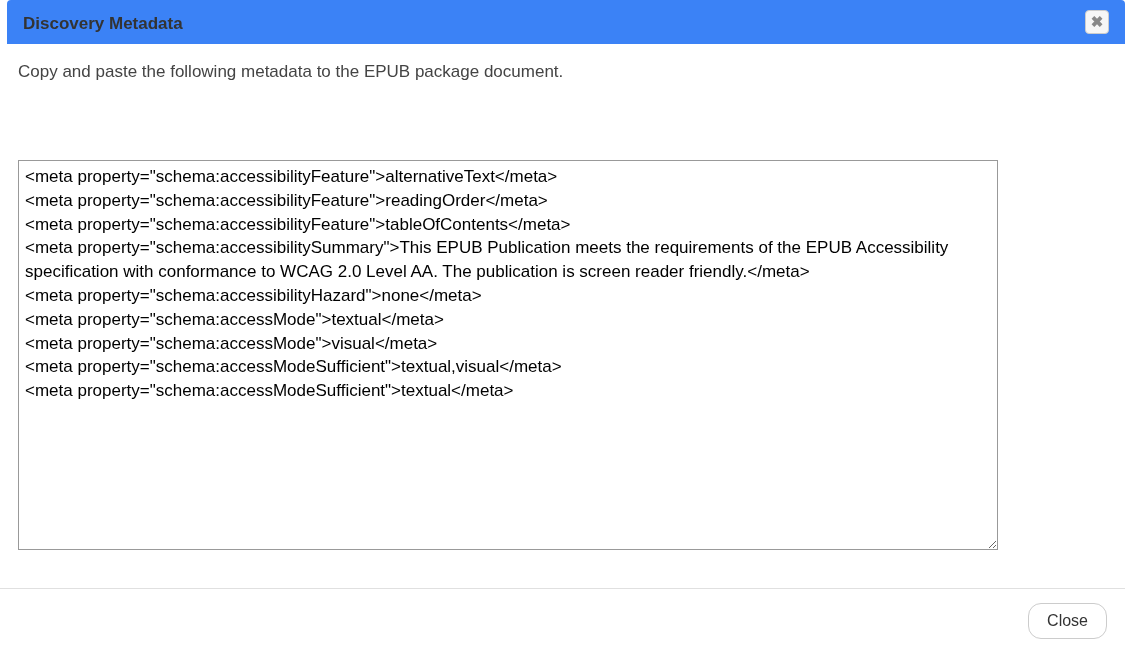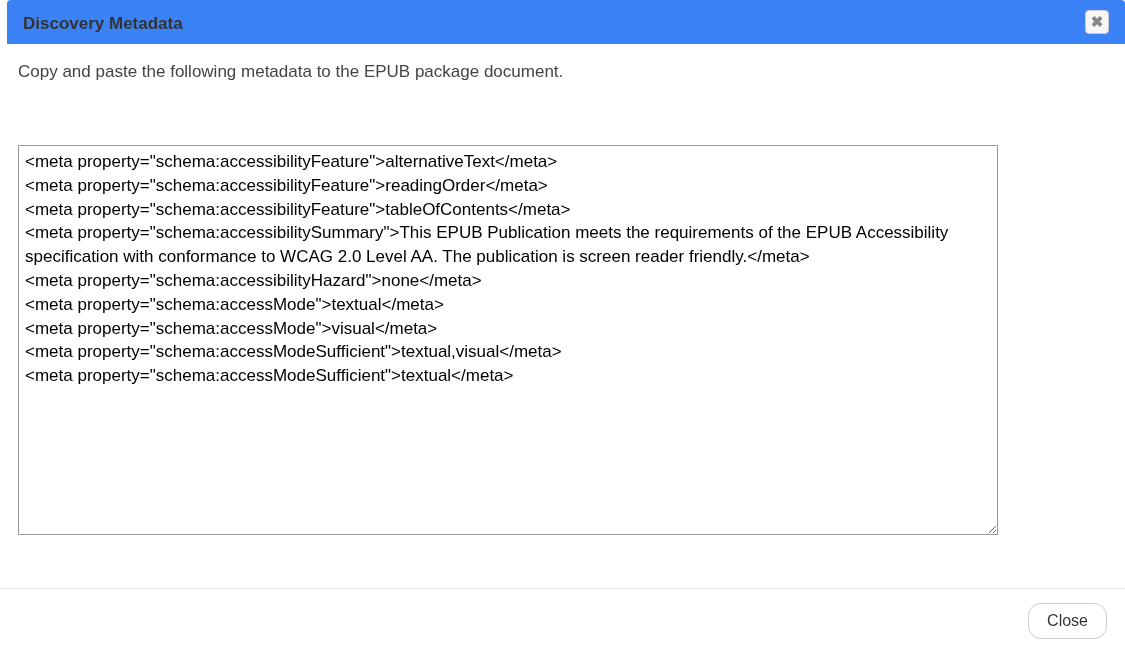--- a/index.html
+++ b/index.html
@@ -51,21 +51,21 @@
     }
     .dialog-body {
       padding: 18px 18px 12px 18px;
       flex: 1;
       display: flex;
       flex-direction: column;
     }
     .instruction {
       font-size: 17px;
       color: #444;
-      margin-bottom: 15px;
+      margin-bottom: 30px;
     }
     .metadata-textarea {
       width: 980px;
       height: 390px;
       border: 1px solid #999;
       padding: 4px 6px;
       font-family: Arial, Helvetica, sans-serif;
       font-size: 17px;
       line-height: 1.4;
       color: #000;

